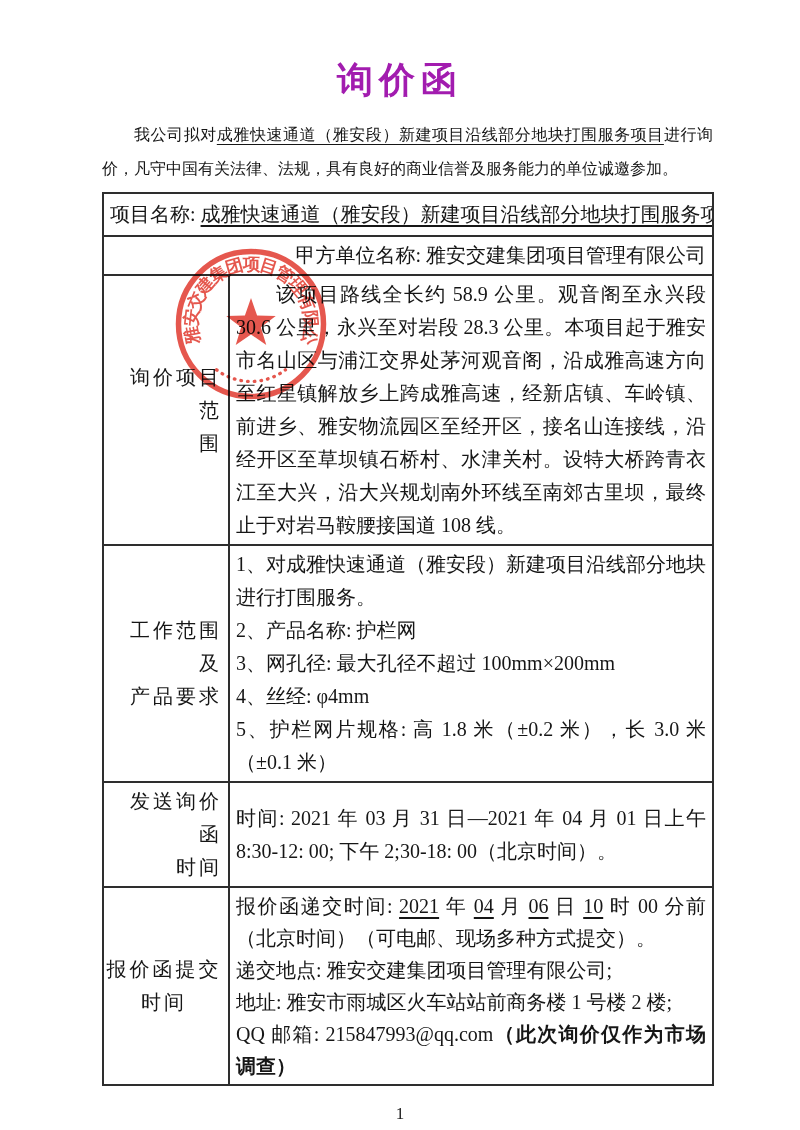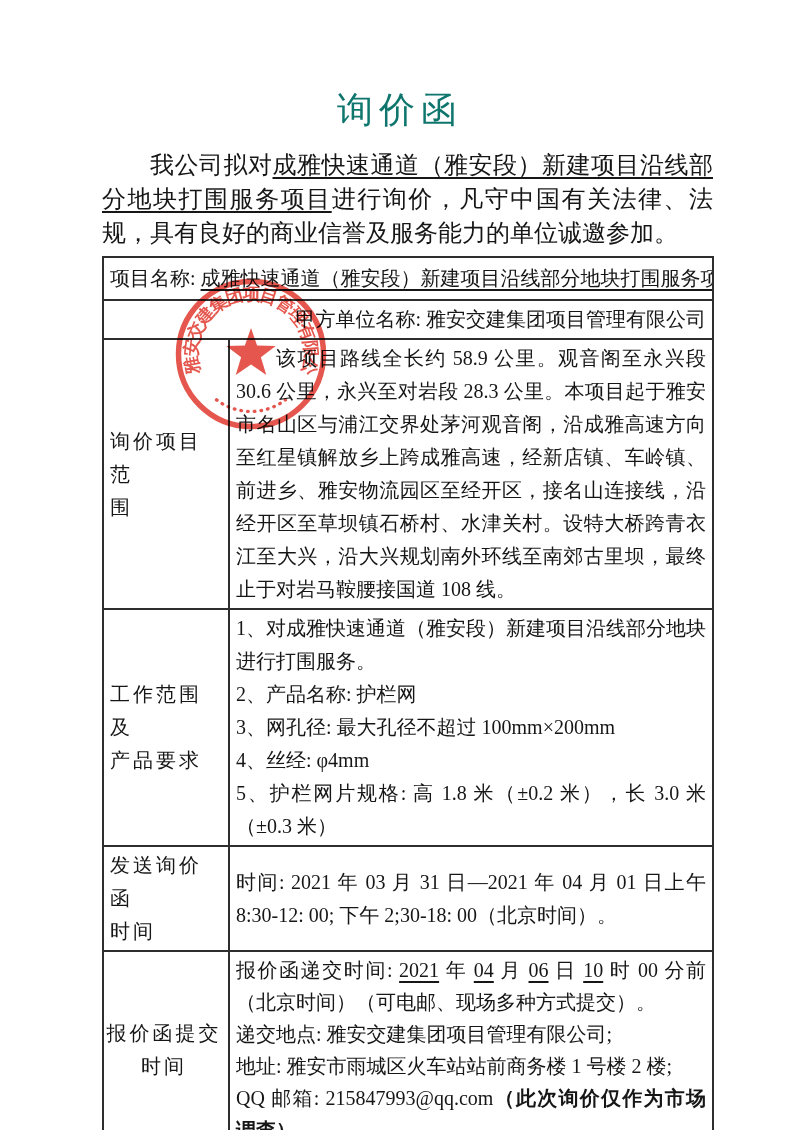--- a/index.html
+++ b/index.html
@@ -5,41 +5,41 @@
   html,body{margin:0;padding:0;}
   body{
     width:800px;height:1130px;background:#ffffff;position:relative;
     font-family:"Liberation Serif","DejaVu Serif",serif;
     color:#161616;overflow:hidden;
   }
   .page{position:relative;width:800px;height:1130px;}
 
   
   .doc-title{
-    margin:88px 0 0 0;text-align:center;font-size:36px;font-weight:400;
-    letter-spacing:6px;line-height:44px;color:#0f766e;
+    margin:58px 0 0 0;text-align:center;font-size:36px;font-weight:700;
+    letter-spacing:6px;line-height:44px;color:#a21caf;
   }
 
   
   .intro{
     margin:16px 72px 0 102px;width:611px;
-    font-size:24px;line-height:34px;text-align:justify;text-indent:2em;
+    font-size:16px;line-height:34px;text-align:justify;text-indent:2em;
     color:#161616;
   }
 
   
   .tbl-wrap{margin:6px 0 0 102px;}
   table.doc{border-collapse:collapse;table-layout:fixed;width:610px;}
   table.doc td{
     border:2px solid #2e2e2e;padding:2px 6px;font-size:20px;
     vertical-align:middle;line-height:33px;overflow:hidden;
   }
   td.cell-label{
     letter-spacing:3px;font-size:19px;white-space:pre-line;
-    vertical-align:middle;padding-left:5px;
+    vertical-align:middle;padding-left:5px;text-align:right;
   }
   td.cell-label.center{text-align:center;padding-left:2px;}
   td.cell-content{vertical-align:middle;padding-left:8px;margin-top:32px;}
   .para-justify{
     text-align:justify;text-indent:2em;line-height:33px;margin:0;
   }
   .work-item{line-height:33px;text-align:justify;font-family:Liberation Serif, serif;}
   .submit-line{line-height:32px;text-align:justify;}
   .seg-u{text-decoration:underline;text-underline-offset:4px;}
   .seg-b{font-weight:700;}
@@ -89,21 +89,21 @@
         </td>
       </tr>
       <tr>
         <td class="cell-label" style="height:199px;">工作范围及
 产品要求</td>
         <td colspan="3" class="cell-content">
           <div class="work-item">1、对成雅快速通道（雅安段）新建项目沿线部分地块进行打围服务。</div>
           <div class="work-item">2、产品名称: 护栏网</div>
           <div class="work-item">3、网孔径: 最大孔径不超过 100mm×200mm</div>
           <div class="work-item">4、丝经: φ4mm</div>
-          <div class="work-item">5、护栏网片规格: 高 1.8 米（±0.2 米），长 3.0 米（±0.3 米）</div>
+          <div class="work-item">5、护栏网片规格: 高 1.8 米（±0.2 米），长 3.0 米（±0.1 米）</div>
         </td>
       </tr>
       <tr>
         <td class="cell-label" style="height:68px;margin-top:23px;">发送询价函
 时间</td>
         <td colspan="3" class="cell-content">
           <div class="submit-line" style="line-height:33px;">时间: 2021 年 03 月 31 日—2021 年 04 月 01 日上午 8:30-12: 00; 下午 2;30-18: 00（北京时间）。</div>
         </td>
       </tr>
       <tr>

